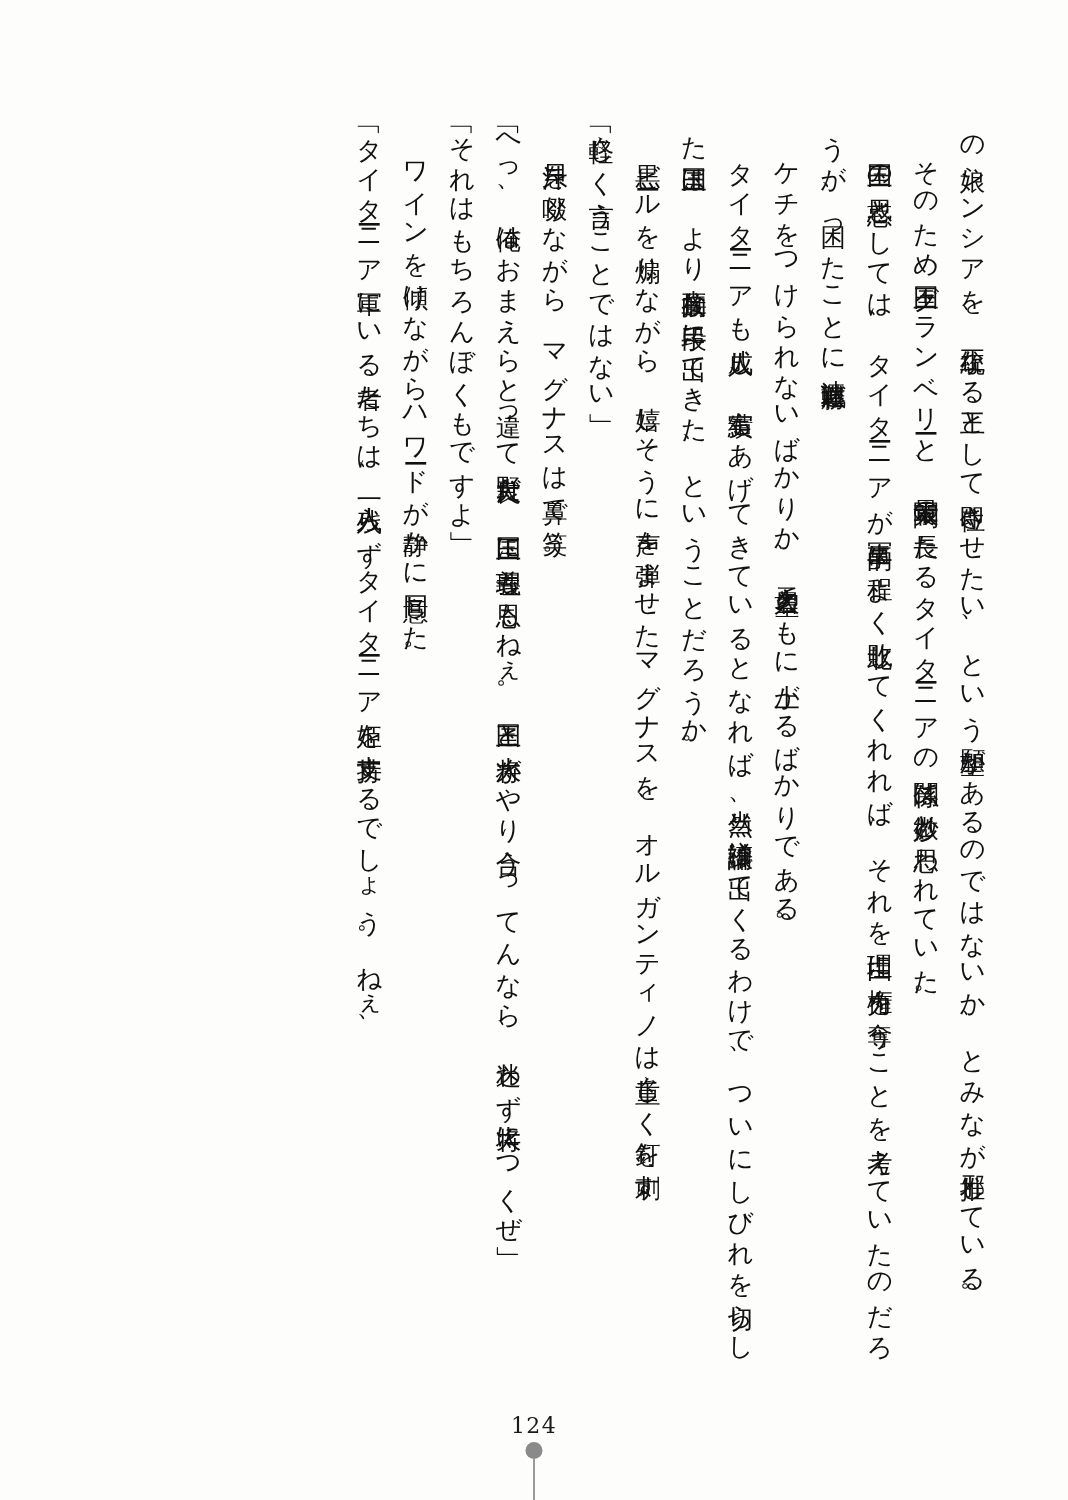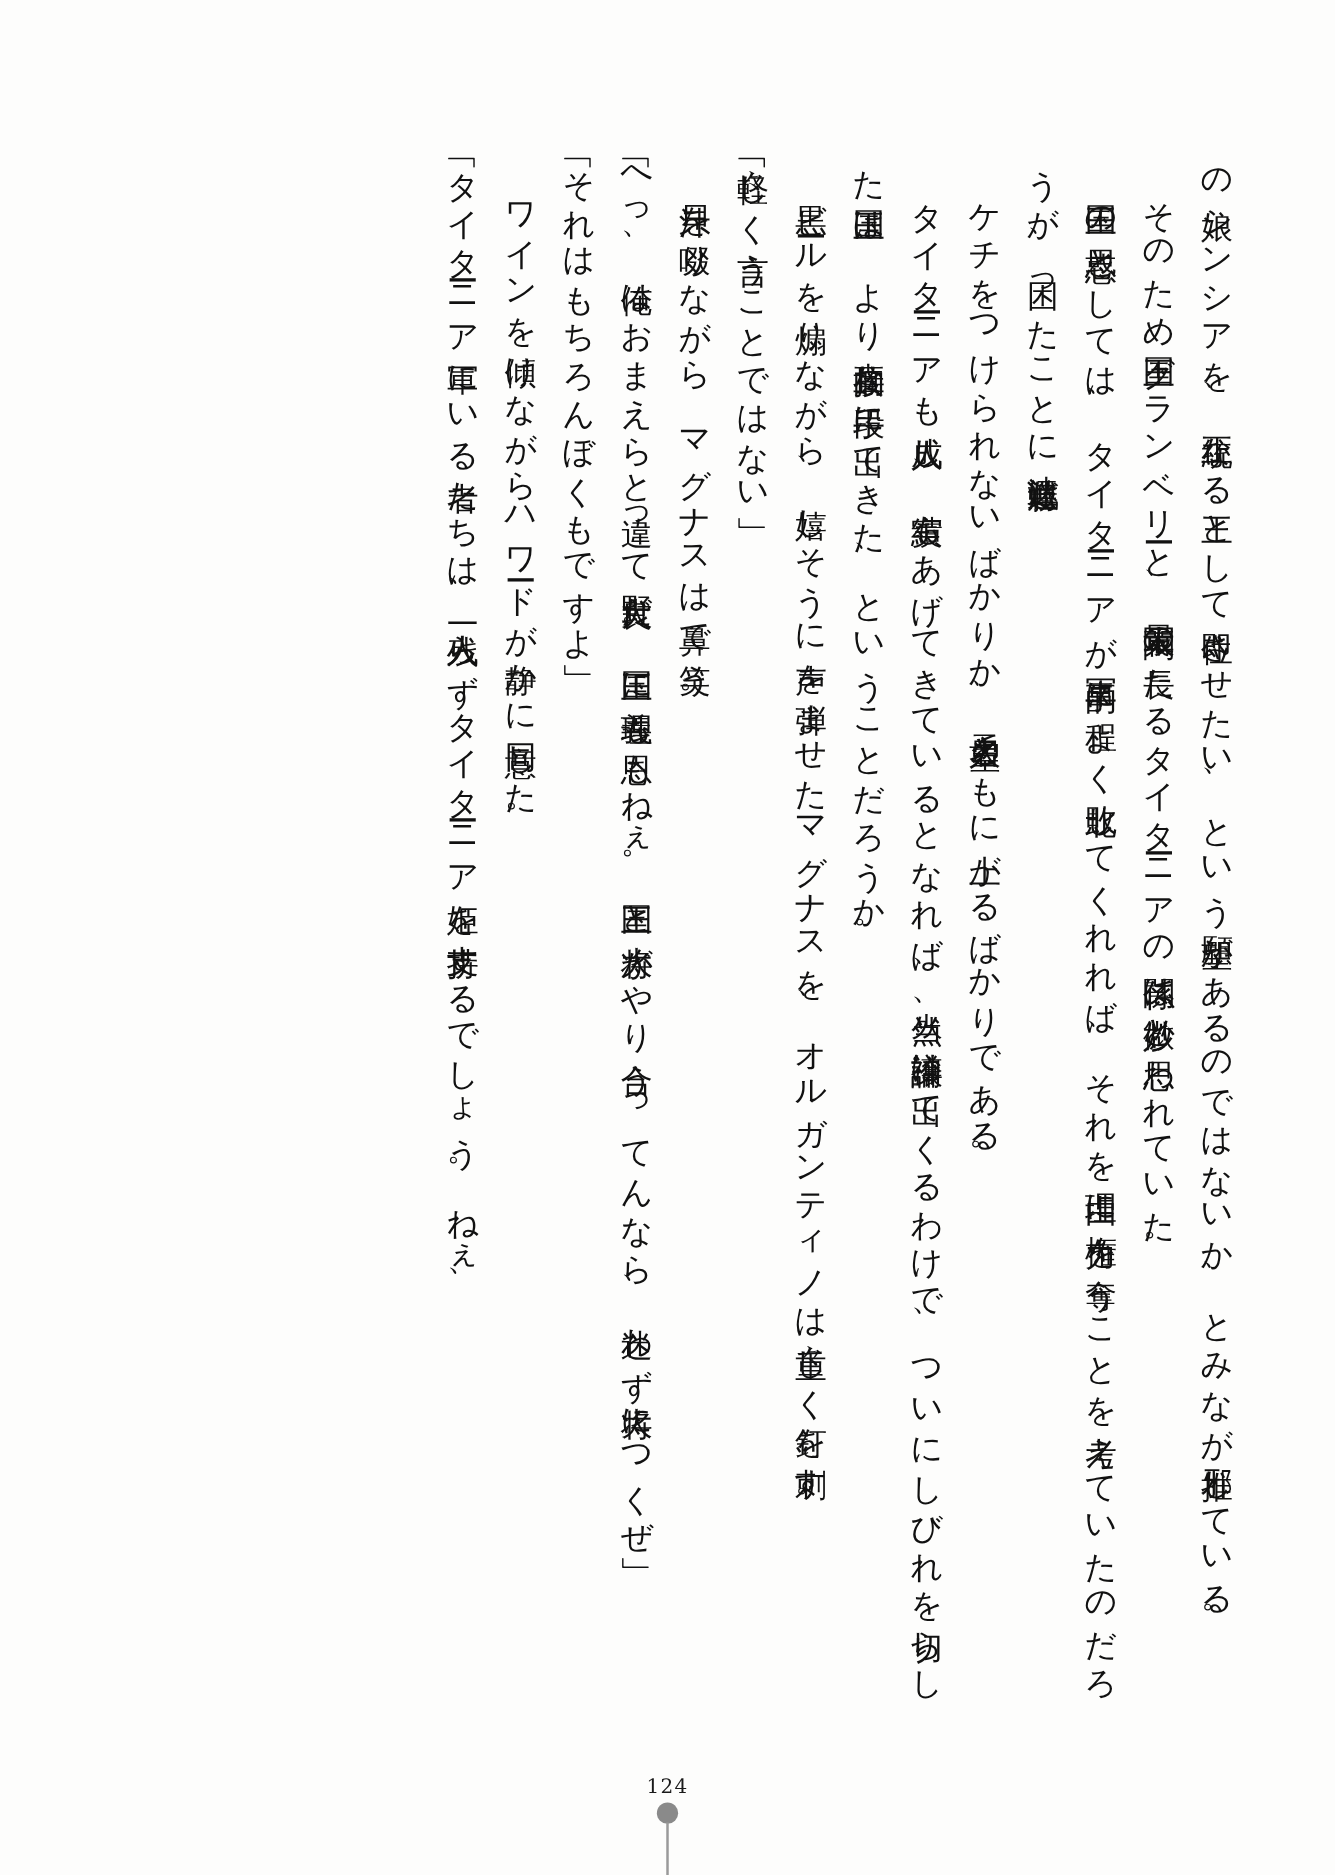--- a/index.html
+++ b/index.html
@@ -51,21 +51,21 @@
   .text-block p.indent {
     text-indent: 1em;
   }
 
   .page-number {
     position: absolute;
     left: 0;
     right: 0;
     bottom: 62px;
     text-align: center;
-    font-size: 16px;
+    font-size: 22px;
     letter-spacing: 0.06em;
     color: #1a1a1a;
     font-family: "DejaVu Serif", "Liberation Serif", serif;
   }
 
   
   .pin-mark {
     position: absolute;
     left: 50%;
     bottom: 0px;

